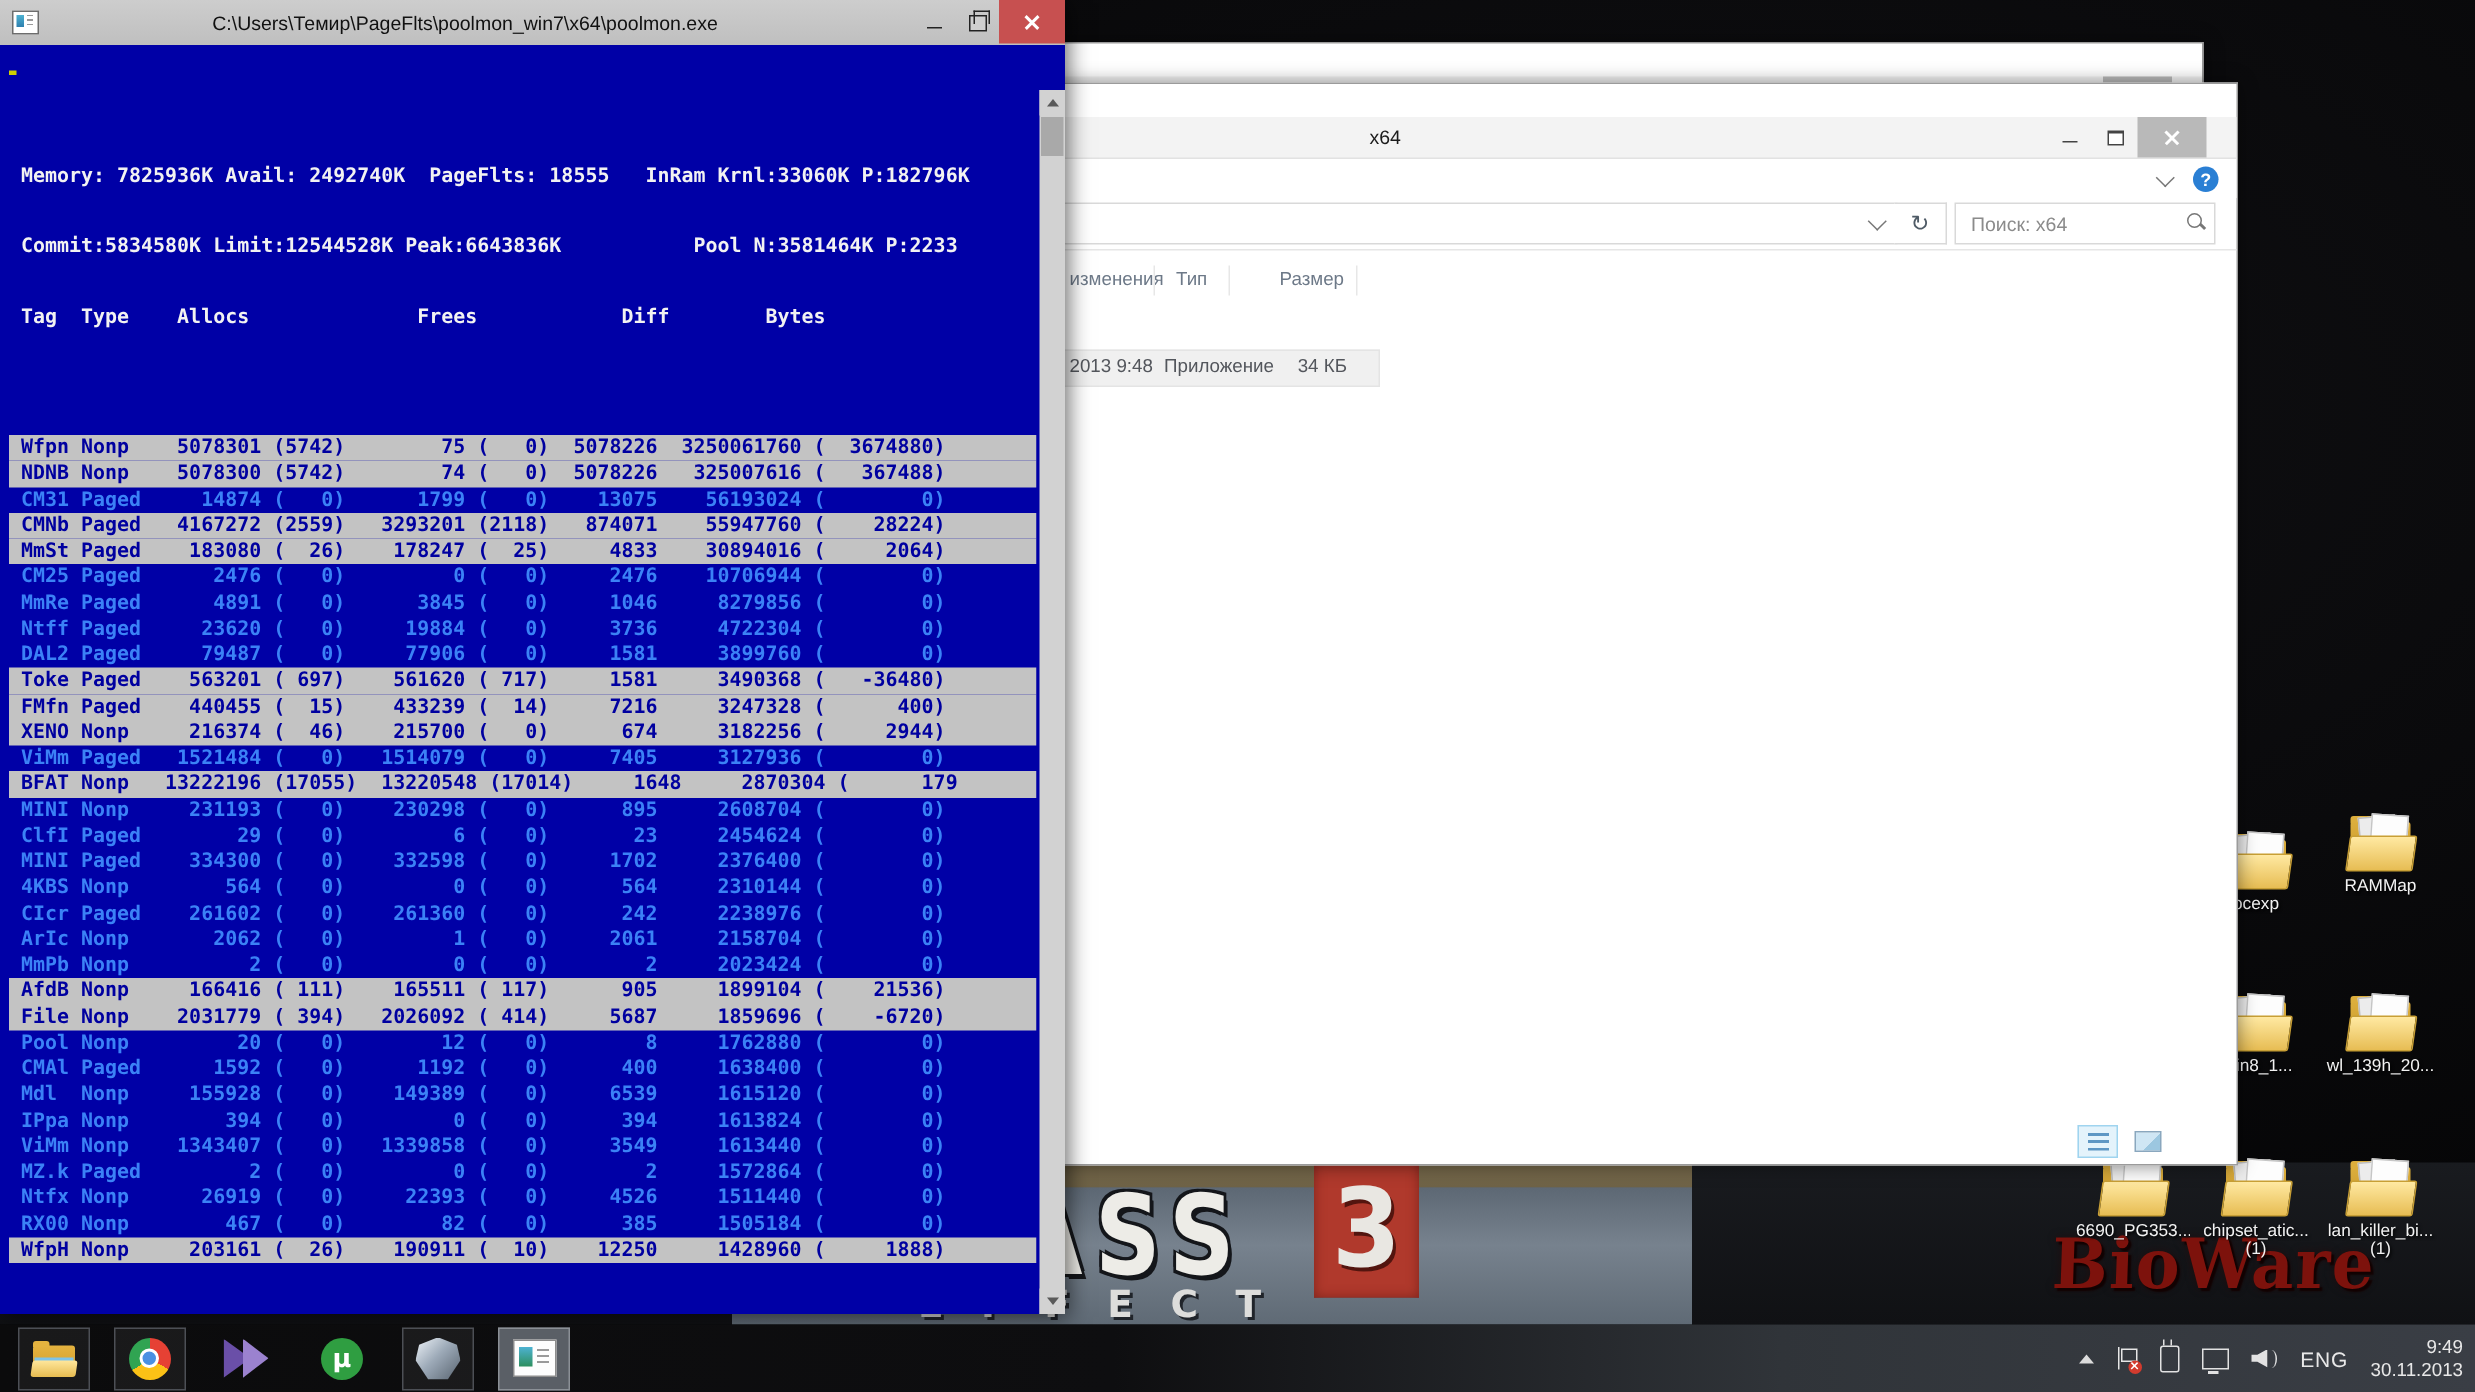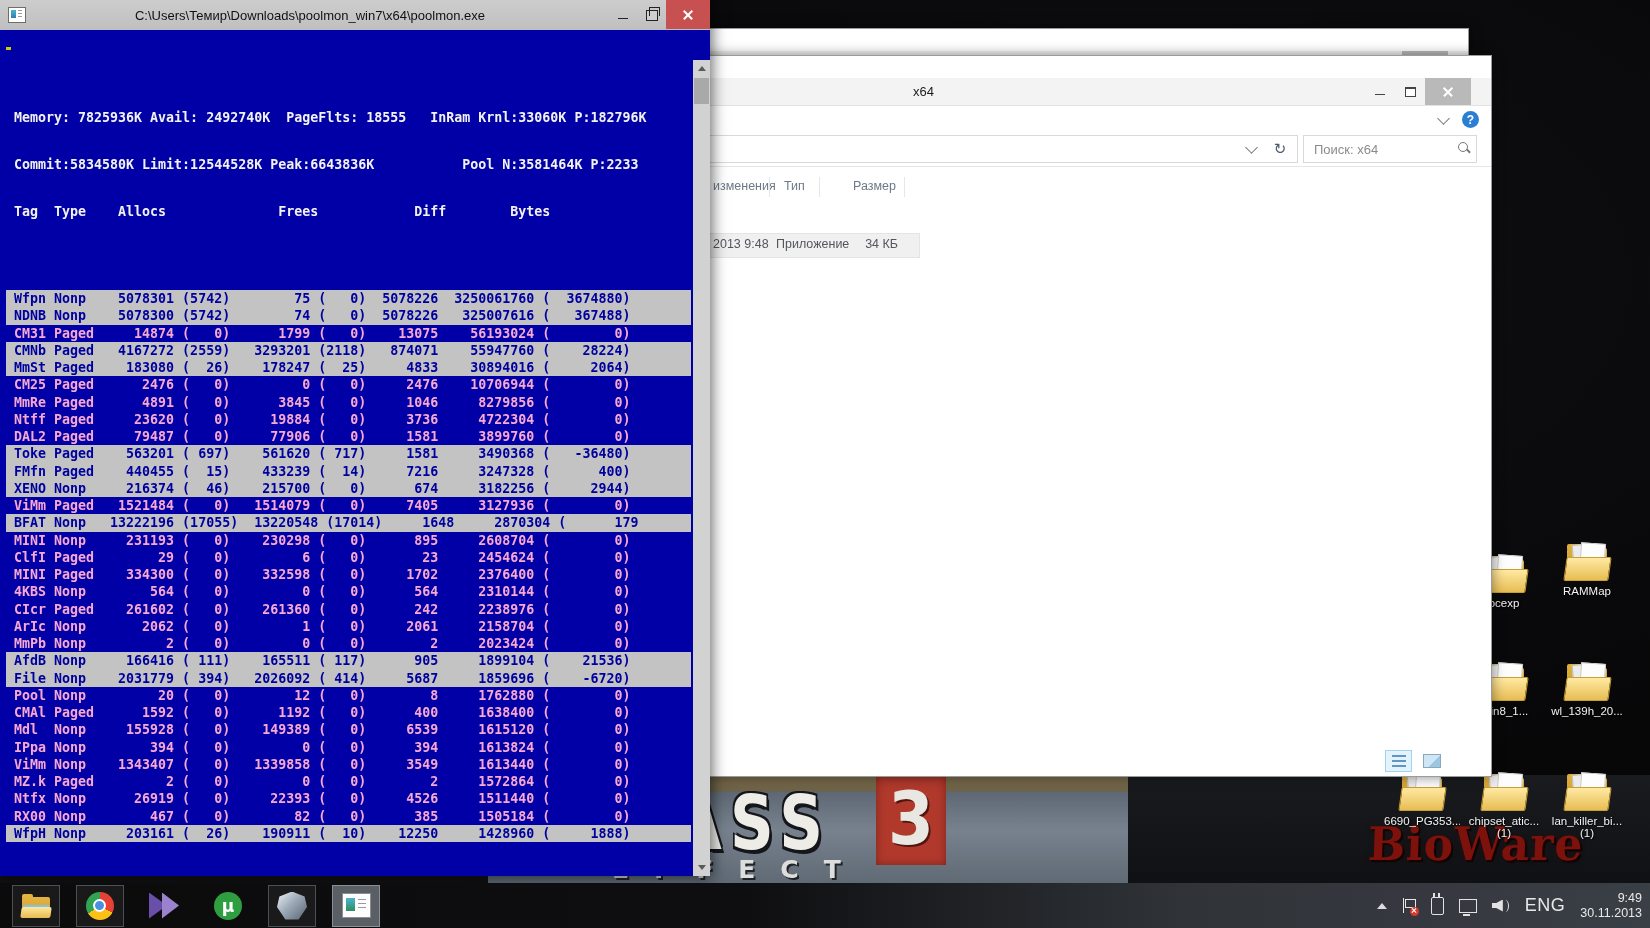--- a/index.html
+++ b/index.html
@@ -102,21 +102,21 @@
   .c-rest{position:relative;width:10px;height:9px;border:1px solid #222;background:#cfcfcf;margin-top:2px;}
   .c-rest::before{content:"";position:absolute;left:2px;top:-4px;width:9px;height:8px;border:1px solid #222;border-bottom:none;}
   .c-close{width:44px;background:#c75050;}
   .c-close .g-x::before,.c-close .g-x::after{background:#fff;height:1.8px;}
   .c-body{position:absolute;left:0;top:30px;right:0;bottom:0;background:#0000a6;overflow:hidden;}
   .c-text{position:absolute;left:6px;top:4px;right:19px;bottom:0;overflow:hidden;
     font-family:"DejaVu Sans Mono",monospace;font-weight:bold;font-size:13.3px;white-space:pre;color:#f2f2f2;}
   .chead div{line-height:17px;height:17px;}
   .cursor{position:absolute;left:-4px;top:13px;width:9px;height:3px;background:#cfcf00;}
   #console-rows{margin-top:10px;position:relative;}
-  .crow{height:17.25px;line-height:17.25px;color:#f9a8d4;}
+  .crow{height:17.25px;line-height:17.25px;color:#3b82f6;}
   .crow.hl{background:#c3c3c3;color:#0000a0;}
   .c-scroll{position:absolute;right:0;top:30px;width:17px;bottom:0;background:#d2d2d2;}
   .sb-btn{position:absolute;left:0;width:17px;height:17px;background:#d2d2d2;display:flex;align-items:center;justify-content:center;cursor:pointer;}
   .sb-up{top:0;} .sb-down{bottom:0;}
   .arr{width:0;height:0;border-left:4px solid transparent;border-right:4px solid transparent;}
   .arr-up{border-bottom:5px solid #5a5a5a;} .arr-down{border-top:5px solid #5a5a5a;}
   .sb-thumb{position:absolute;left:1px;top:18px;width:15px;height:26px;background:#a9a9a9;cursor:pointer;}
   
   #taskbar{position:absolute;left:0;top:883px;width:1650px;height:45px;z-index:50;
     background:linear-gradient(90deg,#0b0b0c 0%,#0e0e10 45%,#303439 72%,#3a3e45 100%);display:flex;align-items:center;}
@@ -155,21 +155,21 @@
   .tr-flag .badge::before,.tr-flag .badge::after{content:"";position:absolute;left:1.5px;top:3.7px;width:6px;height:1.2px;background:#fff;}
   .tr-flag .badge::before{transform:rotate(45deg);} .tr-flag .badge::after{transform:rotate(-45deg);}
   .tr-plug{position:relative;width:11px;height:16px;border:1.5px solid #e2e2e2;border-radius:2px;cursor:pointer;}
   .tr-plug::before{content:"";position:absolute;left:1px;top:-5px;width:1.8px;height:4px;background:#e2e2e2;box-shadow:5px 0 0 #e2e2e2;}
   .tr-net{position:relative;width:16px;height:12px;border:1.5px solid #e2e2e2;cursor:pointer;}
   .tr-net::after{content:"";position:absolute;left:3px;bottom:-4px;width:7px;height:2px;background:#e2e2e2;}
   .tr-spk{position:relative;width:18px;height:16px;cursor:pointer;}
   .tr-spk::before{content:"";position:absolute;left:0;top:2px;width:11px;height:12px;background:#e2e2e2;
     clip-path:polygon(0 30%,40% 30%,100% 0,100% 100%,40% 70%,0 70%);}
   .tr-spk::after{content:"";position:absolute;right:1px;top:2px;width:6px;height:12px;border-right:1.6px solid #e2e2e2;border-radius:50%;}
-  .tr-lang{font-size:18px;letter-spacing:.5px;cursor:pointer;}
+  .tr-lang{font-size:14px;letter-spacing:.5px;cursor:pointer;}
   .tr-clock{text-align:right;font-size:12.5px;line-height:15px;cursor:default;}
 </style>
 </head>
 <body>
 
 <div id="wallpaper"></div>
 <div id="wall-band">
   <div id="wall-concrete">
     <div class="me-mass">MASS</div>
     <div class="me-three">
@@ -316,21 +316,21 @@
       </div>
     <div class="vb vb-thumb">
         <i></i>
       </div>
   </div>
 </div>
 
 <div id="console">
   <div class="c-title">
     <i class="c-ico"></i>
-    <span class="t">C:\Users\Темир\Downloads\poolmon_win7\x64\poolmon.exe</span>
+    <span class="t">C:\Users\Темир\PageFlts\poolmon_win7\x64\poolmon.exe</span>
     <div class="c-cap">
       <div class="c-cb">
           <i class="c-min"></i>
         </div>
       <div class="c-cb">
           <i class="c-rest"></i>
         </div>
       <div class="c-cb c-close">
           <i class="g-x"></i>
         </div>

